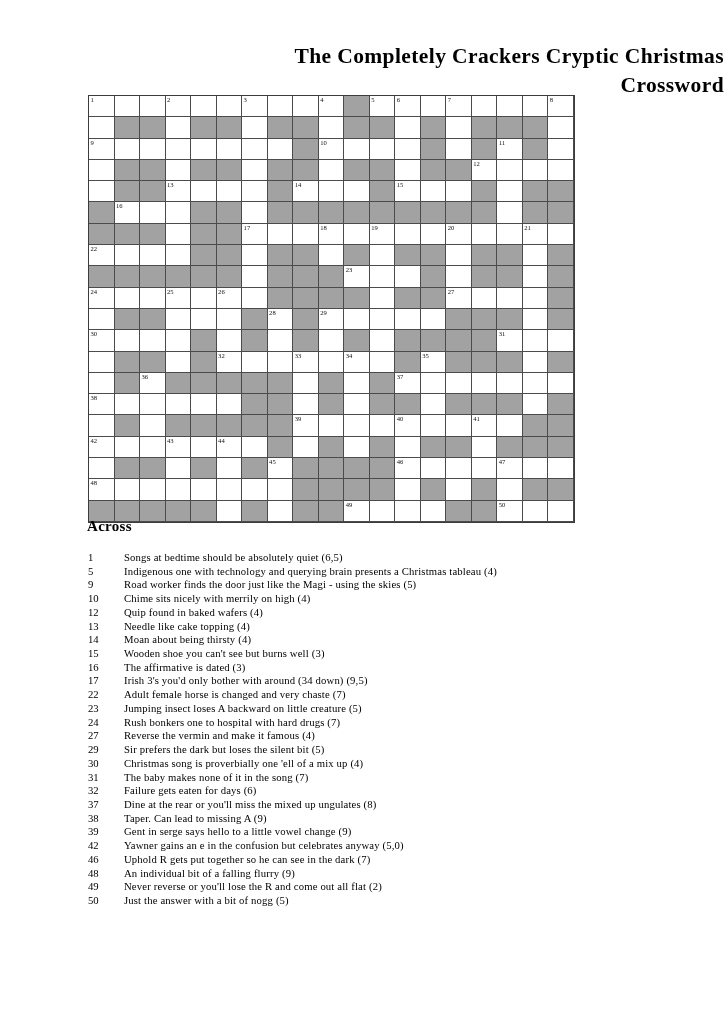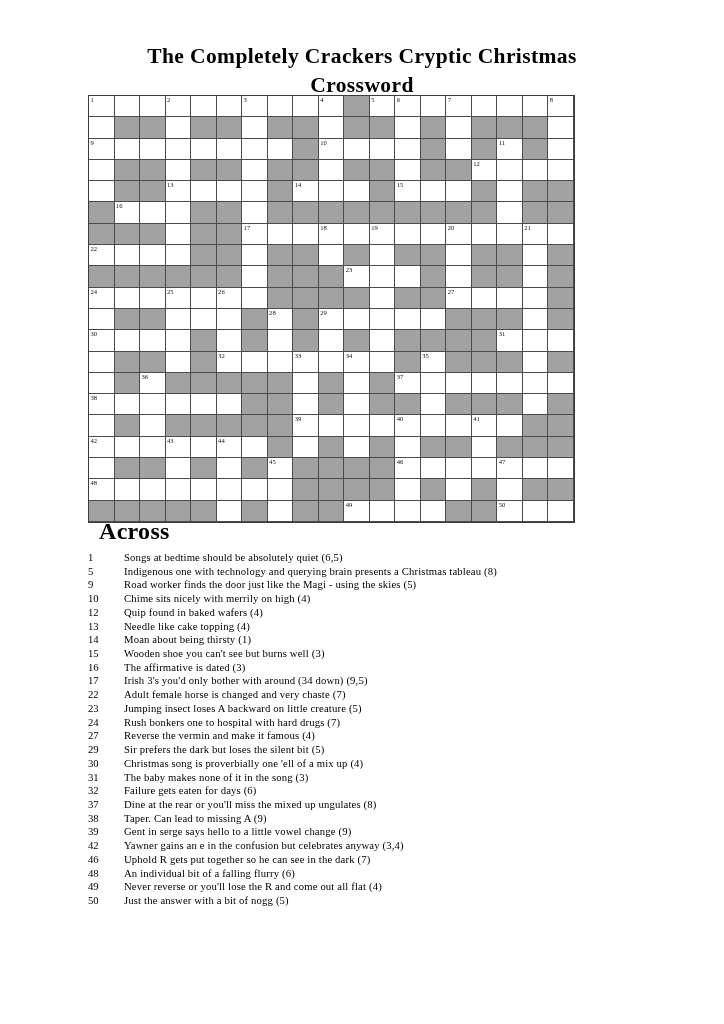--- a/index.html
+++ b/index.html
@@ -6,21 +6,21 @@
   .page{
     position:relative;
     width:724px;height:1024px;
     background:#ffffff;
     font-family:"Liberation Serif","DejaVu Serif",serif;
     overflow:hidden;
   }
   .title{
     position:absolute;
     left:0;top:42px;width:724px;
-    text-align:center;
+    text-align:right;
     font-weight:bold;
     font-size:21.5px;
     line-height:29px;
     color:#000;
     letter-spacing:0.4px;
   }
   .grid{
     position:absolute;
     left:88px;top:95px;
     display:grid;
@@ -41,25 +41,24 @@
     position:absolute;
     top:0px;left:1.5px;
     font-size:6.6px;
     line-height:7px;
     color:#111;
     font-family:"Liberation Serif","DejaVu Serif",serif;
   }
   .across-heading{
     position:absolute;
     left:87px;top:518px;
-    font-size:24px;
+    font-size:15px;
     font-weight:bold;
     color:#000;
     letter-spacing:0.3px;
-    margin-left:12px;
   }
   .clues{
     position:absolute;
     left:88px;top:551px;
     width:600px;
   }
   .clue-row{
     display:flex;
     height:13.72px;
     font-size:10.7px;
@@ -565,41 +564,41 @@
 
   <div class="across-heading">Across</div>
 
   <div class="clues" id="clues">
       <div class="clue-row">
         <div class="clue-num">1</div>
         <div class="clue-txt">Songs at bedtime should be absolutely quiet (6,5)</div>
       </div>
       <div class="clue-row">
         <div class="clue-num">5</div>
-        <div class="clue-txt">Indigenous one with technology and querying brain presents a Christmas tableau (8)</div>
+        <div class="clue-txt">Indigenous one with technology and querying brain presents a Christmas tableau (4)</div>
       </div>
       <div class="clue-row">
         <div class="clue-num">9</div>
         <div class="clue-txt">Road worker finds the door just like the Magi - using the skies (5)</div>
       </div>
       <div class="clue-row">
         <div class="clue-num">10</div>
         <div class="clue-txt">Chime sits nicely with merrily on high (4)</div>
       </div>
       <div class="clue-row">
         <div class="clue-num">12</div>
         <div class="clue-txt">Quip found in baked wafers (4)</div>
       </div>
       <div class="clue-row">
         <div class="clue-num">13</div>
         <div class="clue-txt">Needle like cake topping (4)</div>
       </div>
       <div class="clue-row">
         <div class="clue-num">14</div>
-        <div class="clue-txt">Moan about being thirsty (1)</div>
+        <div class="clue-txt">Moan about being thirsty (4)</div>
       </div>
       <div class="clue-row">
         <div class="clue-num">15</div>
         <div class="clue-txt">Wooden shoe you can't see but burns well (3)</div>
       </div>
       <div class="clue-row">
         <div class="clue-num">16</div>
         <div class="clue-txt">The affirmative is dated (3)</div>
       </div>
       <div class="clue-row">
@@ -625,53 +624,53 @@
       <div class="clue-row">
         <div class="clue-num">29</div>
         <div class="clue-txt">Sir prefers the dark but loses the silent bit (5)</div>
       </div>
       <div class="clue-row">
         <div class="clue-num">30</div>
         <div class="clue-txt">Christmas song is proverbially one 'ell of a mix up (4)</div>
       </div>
       <div class="clue-row">
         <div class="clue-num">31</div>
-        <div class="clue-txt">The baby makes none of it in the song (3)</div>
+        <div class="clue-txt">The baby makes none of it in the song (7)</div>
       </div>
       <div class="clue-row">
         <div class="clue-num">32</div>
         <div class="clue-txt">Failure gets eaten for days (6)</div>
       </div>
       <div class="clue-row">
         <div class="clue-num">37</div>
         <div class="clue-txt">Dine at the rear or you'll miss the mixed up ungulates (8)</div>
       </div>
       <div class="clue-row">
         <div class="clue-num">38</div>
         <div class="clue-txt">Taper.  Can lead to missing A (9)</div>
       </div>
       <div class="clue-row">
         <div class="clue-num">39</div>
         <div class="clue-txt">Gent in serge says hello to a little vowel change (9)</div>
       </div>
       <div class="clue-row">
         <div class="clue-num">42</div>
-        <div class="clue-txt">Yawner gains an e in the confusion but celebrates anyway (3,4)</div>
+        <div class="clue-txt">Yawner gains an e in the confusion but celebrates anyway (5,0)</div>
       </div>
       <div class="clue-row">
         <div class="clue-num">46</div>
         <div class="clue-txt">Uphold R gets put together so he can see in the dark (7)</div>
       </div>
       <div class="clue-row">
         <div class="clue-num">48</div>
-        <div class="clue-txt">An individual bit of a falling flurry (6)</div>
+        <div class="clue-txt">An individual bit of a falling flurry (9)</div>
       </div>
       <div class="clue-row">
         <div class="clue-num">49</div>
-        <div class="clue-txt">Never reverse or you'll lose the R and come out all flat (4)</div>
+        <div class="clue-txt">Never reverse or you'll lose the R and come out all flat (2)</div>
       </div>
       <div class="clue-row">
         <div class="clue-num">50</div>
         <div class="clue-txt">Just the answer with a bit of nogg (5)</div>
       </div>
     </div>
 
 </div>
 
 </body></html>

